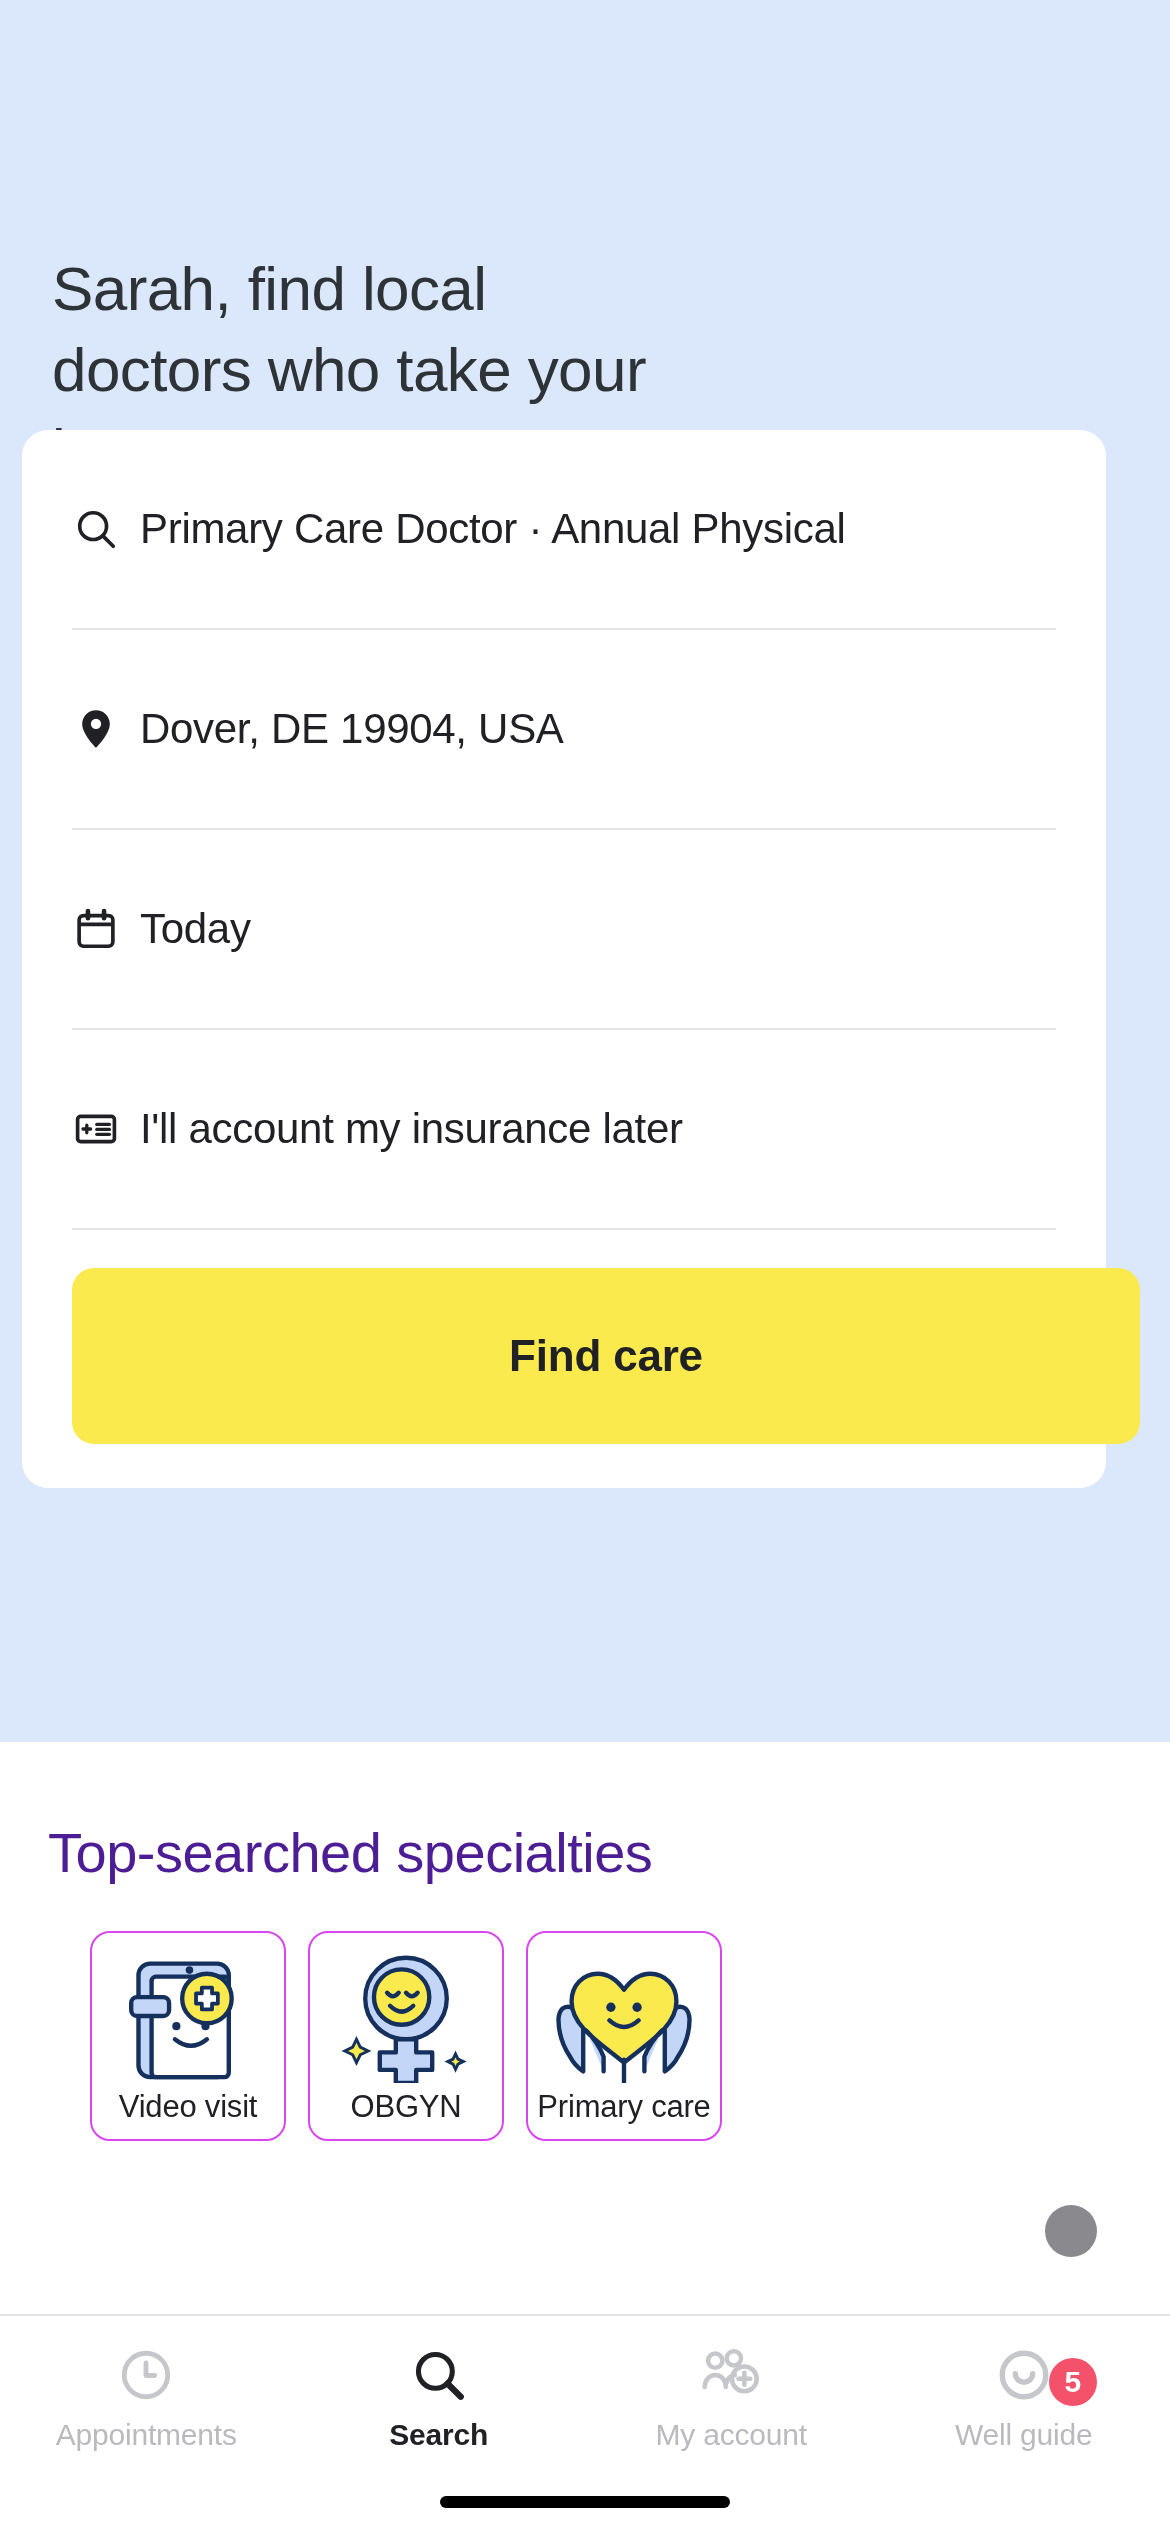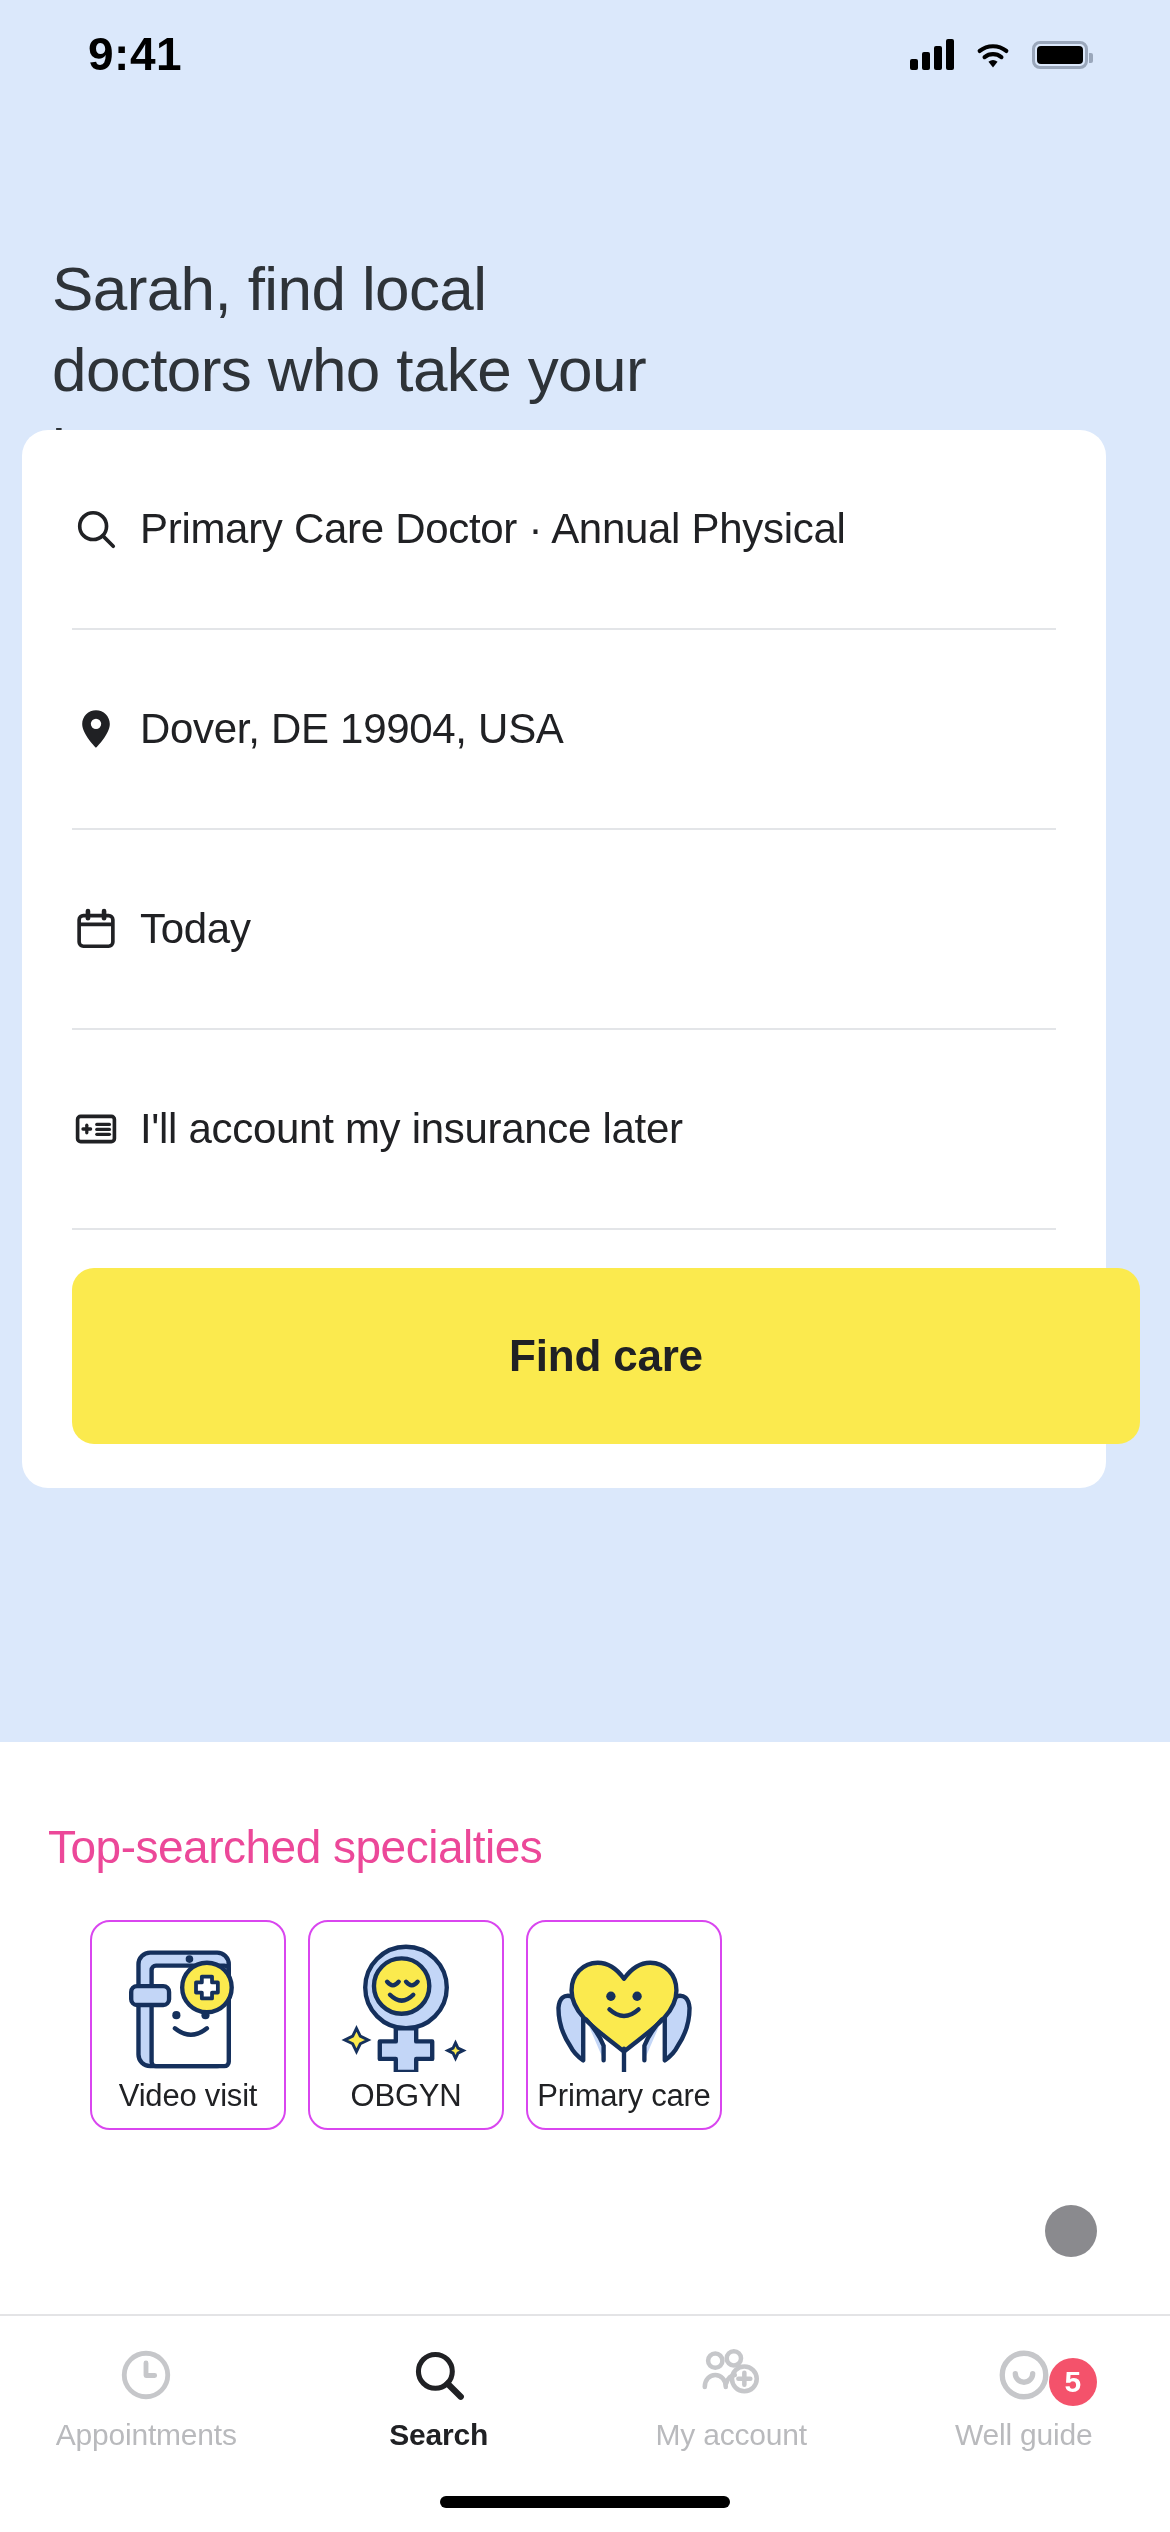--- a/index.html
+++ b/index.html
@@ -94,21 +94,21 @@
     cursor: pointer;
   }
 
   
   .spec-wrap {
     position: absolute; left: 0; top: 1742px;
     width: 1170px;
   }
   .spec-title {
     margin: 78px 0 8px 48px;
-    font-size: 46px; font-weight: 500; color: #ec4899;
+    font-size: 56px; font-weight: 500; color: #4c1d95;
     letter-spacing: -0.5px;
   }
   .spec-row {
     display: flex; gap: 22px;
     margin: 46px 0 0 90px;
   }
   .spec-card {
     width: 196px; min-width: 196px; height: 210px;
     border: 2px solid #d946ef;
     border-radius: 20px;
@@ -165,39 +165,20 @@
     background: #000; border-radius: 6px;
   }
 </style>
 </head>
 <body>
 
 <div class="phone">
 
   <div class="hero"></div>
 
-  <div class="statusbar">
-    <div class="status-time">9:41</div>
-    <div class="status-icons">
-      <span class="sig">
-          <i></i>
-          <i></i>
-          <i></i>
-          <i></i>
-        </span>
-      <svg width="42" height="32" viewBox="0 0 24 18">
-        <path d="M12 16.2l2.6-3.3a4.1 4.1 0 0 0-5.2 0z" fill="#000"></path>
-        <path d="M4.4 6.7a12 12 0 0 1 15.2 0" stroke="#000" stroke-width="2.4" fill="none" stroke-linecap="round"></path>
-        <path d="M7.2 10.2a7.8 7.8 0 0 1 9.6 0" stroke="#000" stroke-width="2.4" fill="none" stroke-linecap="round"></path>
-      </svg>
-      <span class="batt">
-          <i></i>
-        </span>
-    </div>
-  </div>
 
   <div class="headline">Sarah, find local doctors who take your insurance</div>
 
   <div class="search-card">
 
     <div class="srow">
       <span class="ico">
         <svg width="46" height="46" viewBox="0 0 24 24">
           <circle cx="10.5" cy="10.5" r="7" stroke="#202124" stroke-width="1.9" fill="none"></circle>
           <line x1="15.6" y1="15.6" x2="21" y2="21" stroke="#202124" stroke-width="1.9" stroke-linecap="round"></line>

